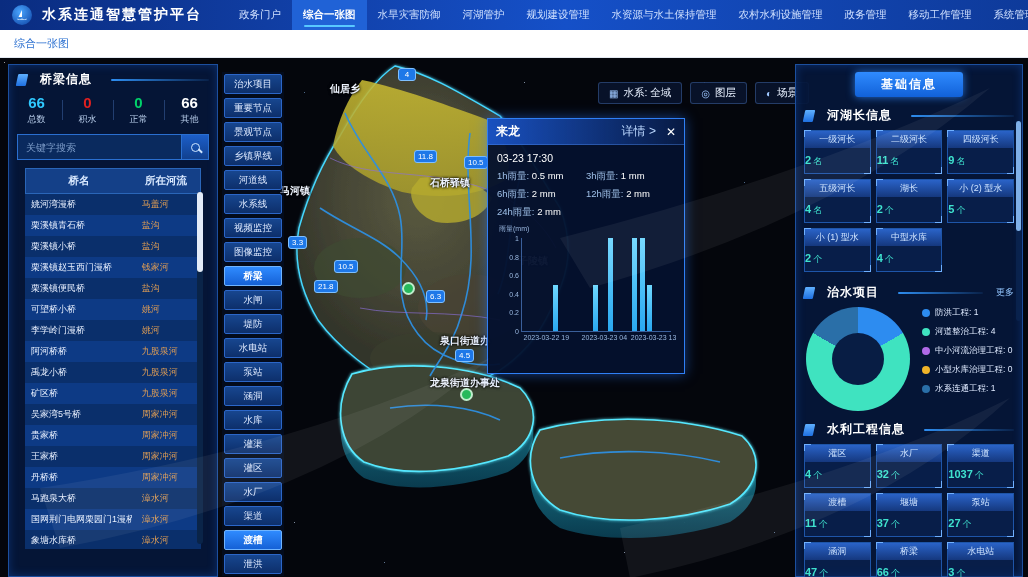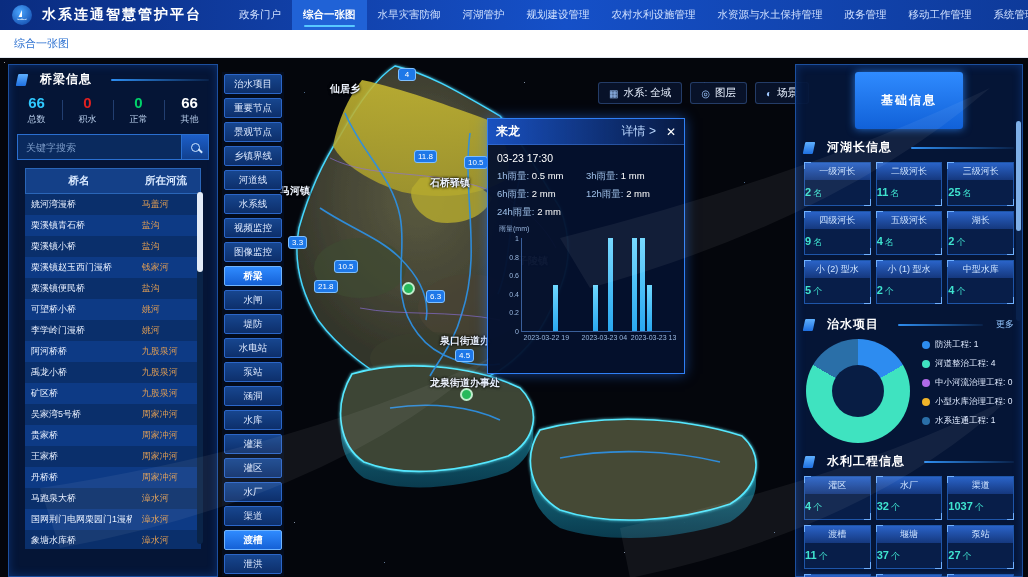--- a/index.html
+++ b/index.html
@@ -104,21 +104,21 @@
   .rchart-ylab { position:absolute; top:-2px; left:2px; color:#9ab8e0; font-size:7px; }
   .rchart-plot { position:absolute; left:24px; right:4px; top:12px; bottom:22px; border-left:1px solid #3a5f9a; border-bottom:1px solid #3a5f9a; }
   .ytick { position:absolute; right:100%; margin-right:3px; color:#9ab8e0; font-size:7px; transform:translateY(-50%); }
   .rbar { position:absolute; bottom:0; width:5px; background:linear-gradient(180deg,#6fd8ff,#2aa8f0); }
   .xtick { position:absolute; top:100%; margin-top:3px; color:#9ab8e0; font-size:7px; white-space:nowrap; }
 
   
   .right-panel { top:6px; right:5px; width:228px; height:513px; }
   .rp-tab-row { display:flex; justify-content:center; padding:7px 0 4px 0; }
   .rp-tab { background:linear-gradient(180deg,#2f8bff,#1161d8); color:#fff; font-size:12px; font-weight:bold;
-    padding:20px 26px; border-radius:3px; box-shadow:0 0 8px rgba(47,139,255,.8); cursor:pointer; letter-spacing:2px; }
+    padding:4px 26px; border-radius:3px; box-shadow:0 0 8px rgba(47,139,255,.8); cursor:pointer; letter-spacing:2px; }
   .cell-grid { display:grid; grid-template-columns:repeat(3,1fr); gap:5px; padding:2px 8px 6px 8px; }
   .gcell { border:1px solid #1e55a8; background:rgba(10,36,86,.6); position:relative; }
   .gcell::before { content:""; position:absolute; top:-1px; left:-1px; width:6px; height:6px; border-top:1px solid #6fb0ff; border-left:1px solid #6fb0ff; }
   .gcell::after { content:""; position:absolute; bottom:-1px; right:-1px; width:6px; height:6px; border-bottom:1px solid #6fb0ff; border-right:1px solid #6fb0ff; }
   .gcell-label { height:17px; line-height:17px; text-align:center; color:#cfe4ff; font-size:9px;
     background:linear-gradient(180deg,#2a63c8,#15387e); white-space:nowrap; overflow:hidden; }
   .gcell-value { height:25px; line-height:25px; color:#3fe3cf; font-size:11px; font-weight:bold; }
   .gcell-value .unit { font-size:9px; font-weight:normal; margin-left:2px; }
 
   .donut-row { display:flex; align-items:flex-start; padding:2px 6px 4px 10px; }
@@ -143,22 +143,22 @@
         </svg>
     </div>
     <span class="app-title">水系连通智慧管护平台</span>
   </div>
   <div class="nav-tabs">
       <div class="nav-tab">政务门户</div>
       <div class="nav-tab active">综合一张图</div>
       <div class="nav-tab">水旱灾害防御</div>
       <div class="nav-tab">河湖管护</div>
       <div class="nav-tab">规划建设管理</div>
+      <div class="nav-tab">水资源与水土保持管理</div>
       <div class="nav-tab">农村水利设施管理</div>
-      <div class="nav-tab">水资源与水土保持管理</div>
       <div class="nav-tab">政务管理</div>
       <div class="nav-tab">移动工作管理</div>
       <div class="nav-tab">系统管理</div>
     </div>
 
 </div>
 
 <div class="breadcrumb-bar">
   <span class="breadcrumb">综合一张图</span>
 </div>
@@ -431,24 +431,20 @@
     <div class="cell-grid" id="chiefs-grid">
         <div class="gcell">
           <div class="gcell-label">一级河长</div>
           <div class="gcell-value"><span>2</span><span class="unit">名</span></div>
         </div>
         <div class="gcell">
           <div class="gcell-label">二级河长</div>
           <div class="gcell-value"><span>11</span><span class="unit">名</span></div>
         </div>
         <div class="gcell">
-          <div class="gcell-label">三级河长</div>
-          <div class="gcell-value"><span>25</span><span class="unit">名</span></div>
-        </div>
-        <div class="gcell">
           <div class="gcell-label">四级河长</div>
           <div class="gcell-value"><span>9</span><span class="unit">名</span></div>
         </div>
         <div class="gcell">
           <div class="gcell-label">五级河长</div>
           <div class="gcell-value"><span>4</span><span class="unit">名</span></div>
         </div>
         <div class="gcell">
           <div class="gcell-label">湖长</div>
           <div class="gcell-value"><span>2</span><span class="unit">个</span></div>

